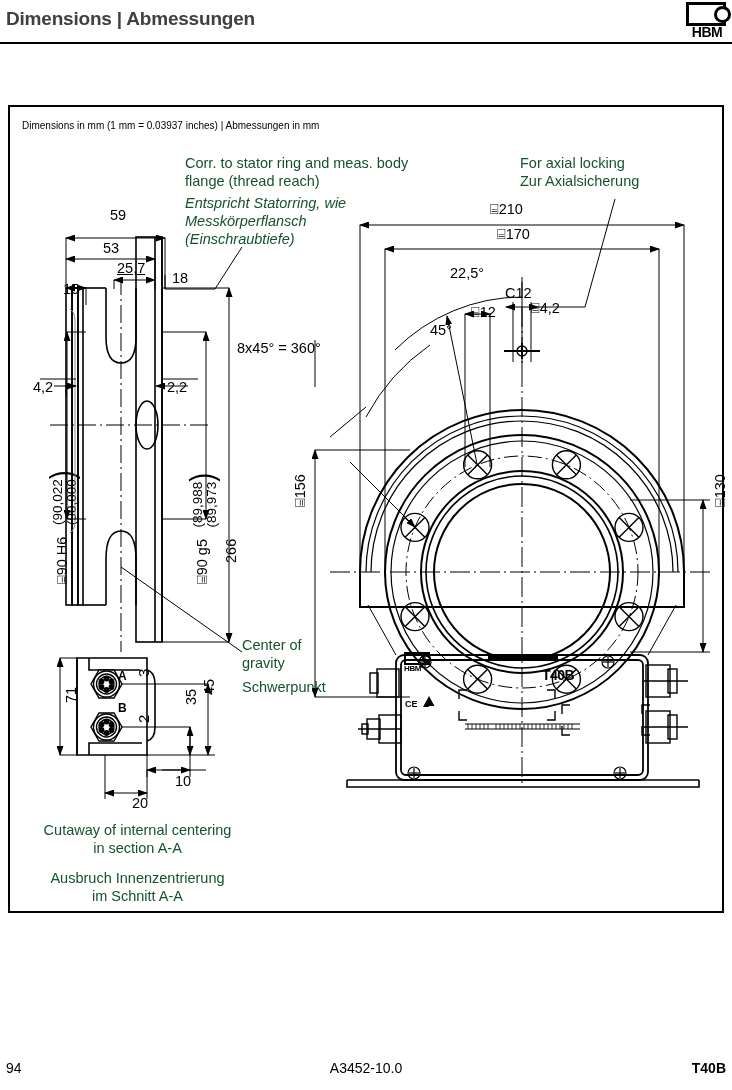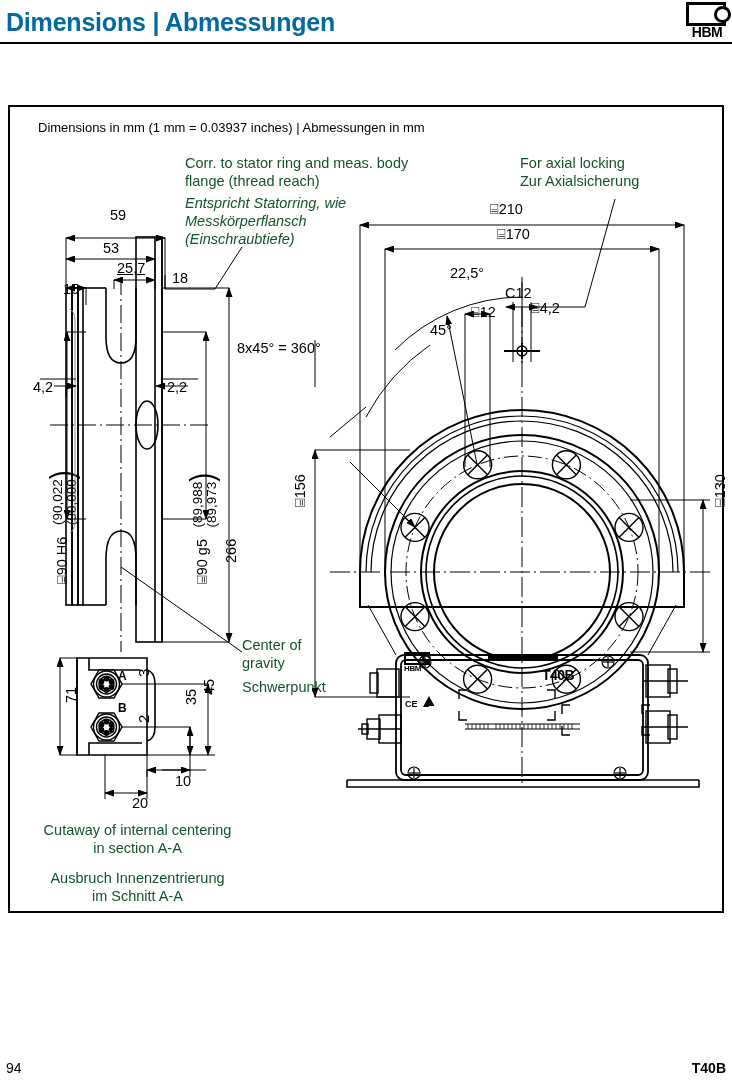--- a/index.html
+++ b/index.html
@@ -18,23 +18,23 @@
   .page {
     position: absolute;
     inset: 0;
   }
 
   
   #header-title {
     position: absolute;
     left: 6px;
     top: 8px;
-    font-size: 25px;
+    font-size: 19px;
     font-weight: bold;
-    color: #0369a1;
+    color: #404040;
     letter-spacing: -0.2px;
     white-space: nowrap;
   }
   #header-rule {
     position: absolute;
     left: 0;
     top: 42px;
     width: 732px;
     height: 2px;
     background: #000;
@@ -78,23 +78,23 @@
     left: 8px;
     top: 105px;
     width: 716px;
     height: 808px;
     border: 2px solid #000;
     box-sizing: border-box;
     background: #fff;
   }
   #frame-caption {
     position: absolute;
-    left: 28px;
+    left: 12px;
     top: 13px;
-    font-size: 13px;
+    font-size: 10px;
     white-space: nowrap;
   }
 
   
   .dim {
     position: absolute;
     font-size: 14.5px;
     line-height: 1.22;
     white-space: nowrap;
     color: #000;
@@ -576,15 +576,16 @@
         <line x1="340" y1="355" x2="405" y2="420" marker-end="url(#arrIn)"></line>
         <line x1="320" y1="330" x2="356" y2="300"></line>
 
         <line x1="305" y1="233" x2="305" y2="280"></line>
 
       </g>
     </svg>
   </div>
 
   <div id="footer-page">94</div>
+  <div id="footer-doc">A3452-10.0</div>
   <div id="footer-product">T40B</div>
 
 </div>
 
 </body></html>

